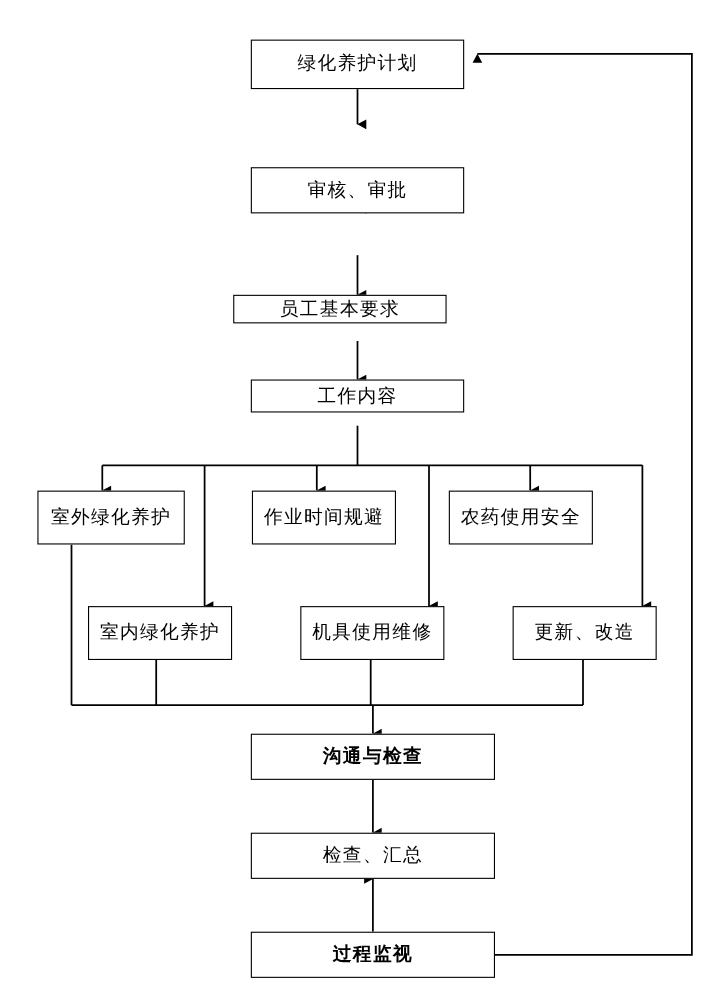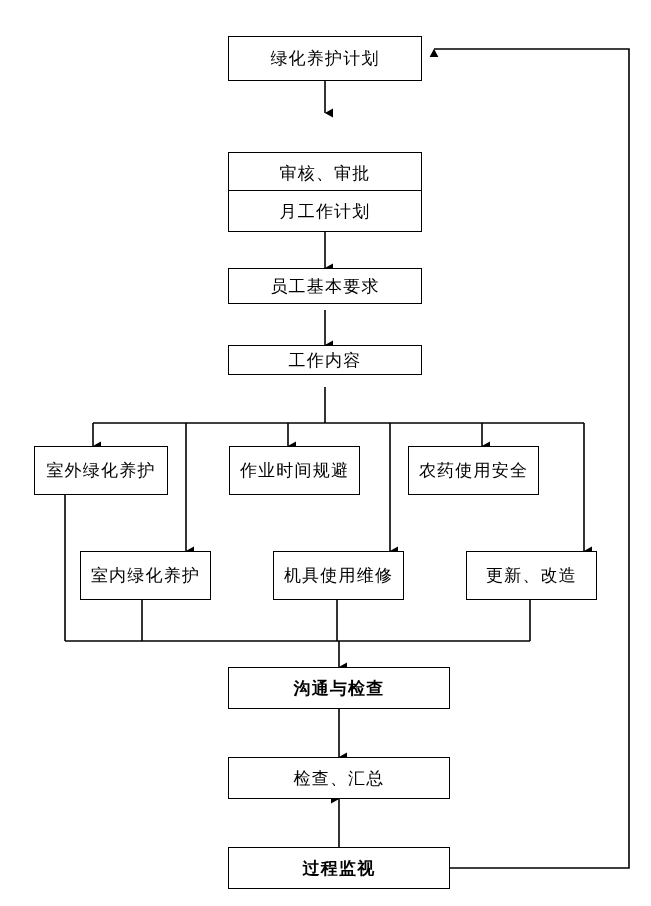--- a/index.html
+++ b/index.html
@@ -99,25 +99,22 @@
   </svg>
 
   <div class="node" style="left:228px; top:36px; width:194px; height:45px;">
     <span class="node-label">绿化养护计划</span>
   </div>
 
   <div class="node" style="left:228px; top:113px; width:194px; height:42px;margin-top:39px;">
     <span class="node-label">审核、审批</span>
   </div>
 
-  <div class="node" style="left:228px; top:190px; width:194px; height:42px;">
-    <span class="node-label">月工作计划</span>
-  </div>
 
-  <div class="node" style="left:228px; top:268px; width:194px; height:36px;">
+  <div class="node" style="left:212px; top:268px; width:194px; height:26px;">
     <span class="node-label">员工基本要求</span>
   </div>
 
   <div class="node" style="left:228px; top:345px; width:194px; height:30px;">
     <span class="node-label">工作内容</span>
   </div>
 
   <div class="node" style="left:34px; top:446px; width:134px; height:49px;">
     <span class="node-label">室外绿化养护</span>
   </div>

